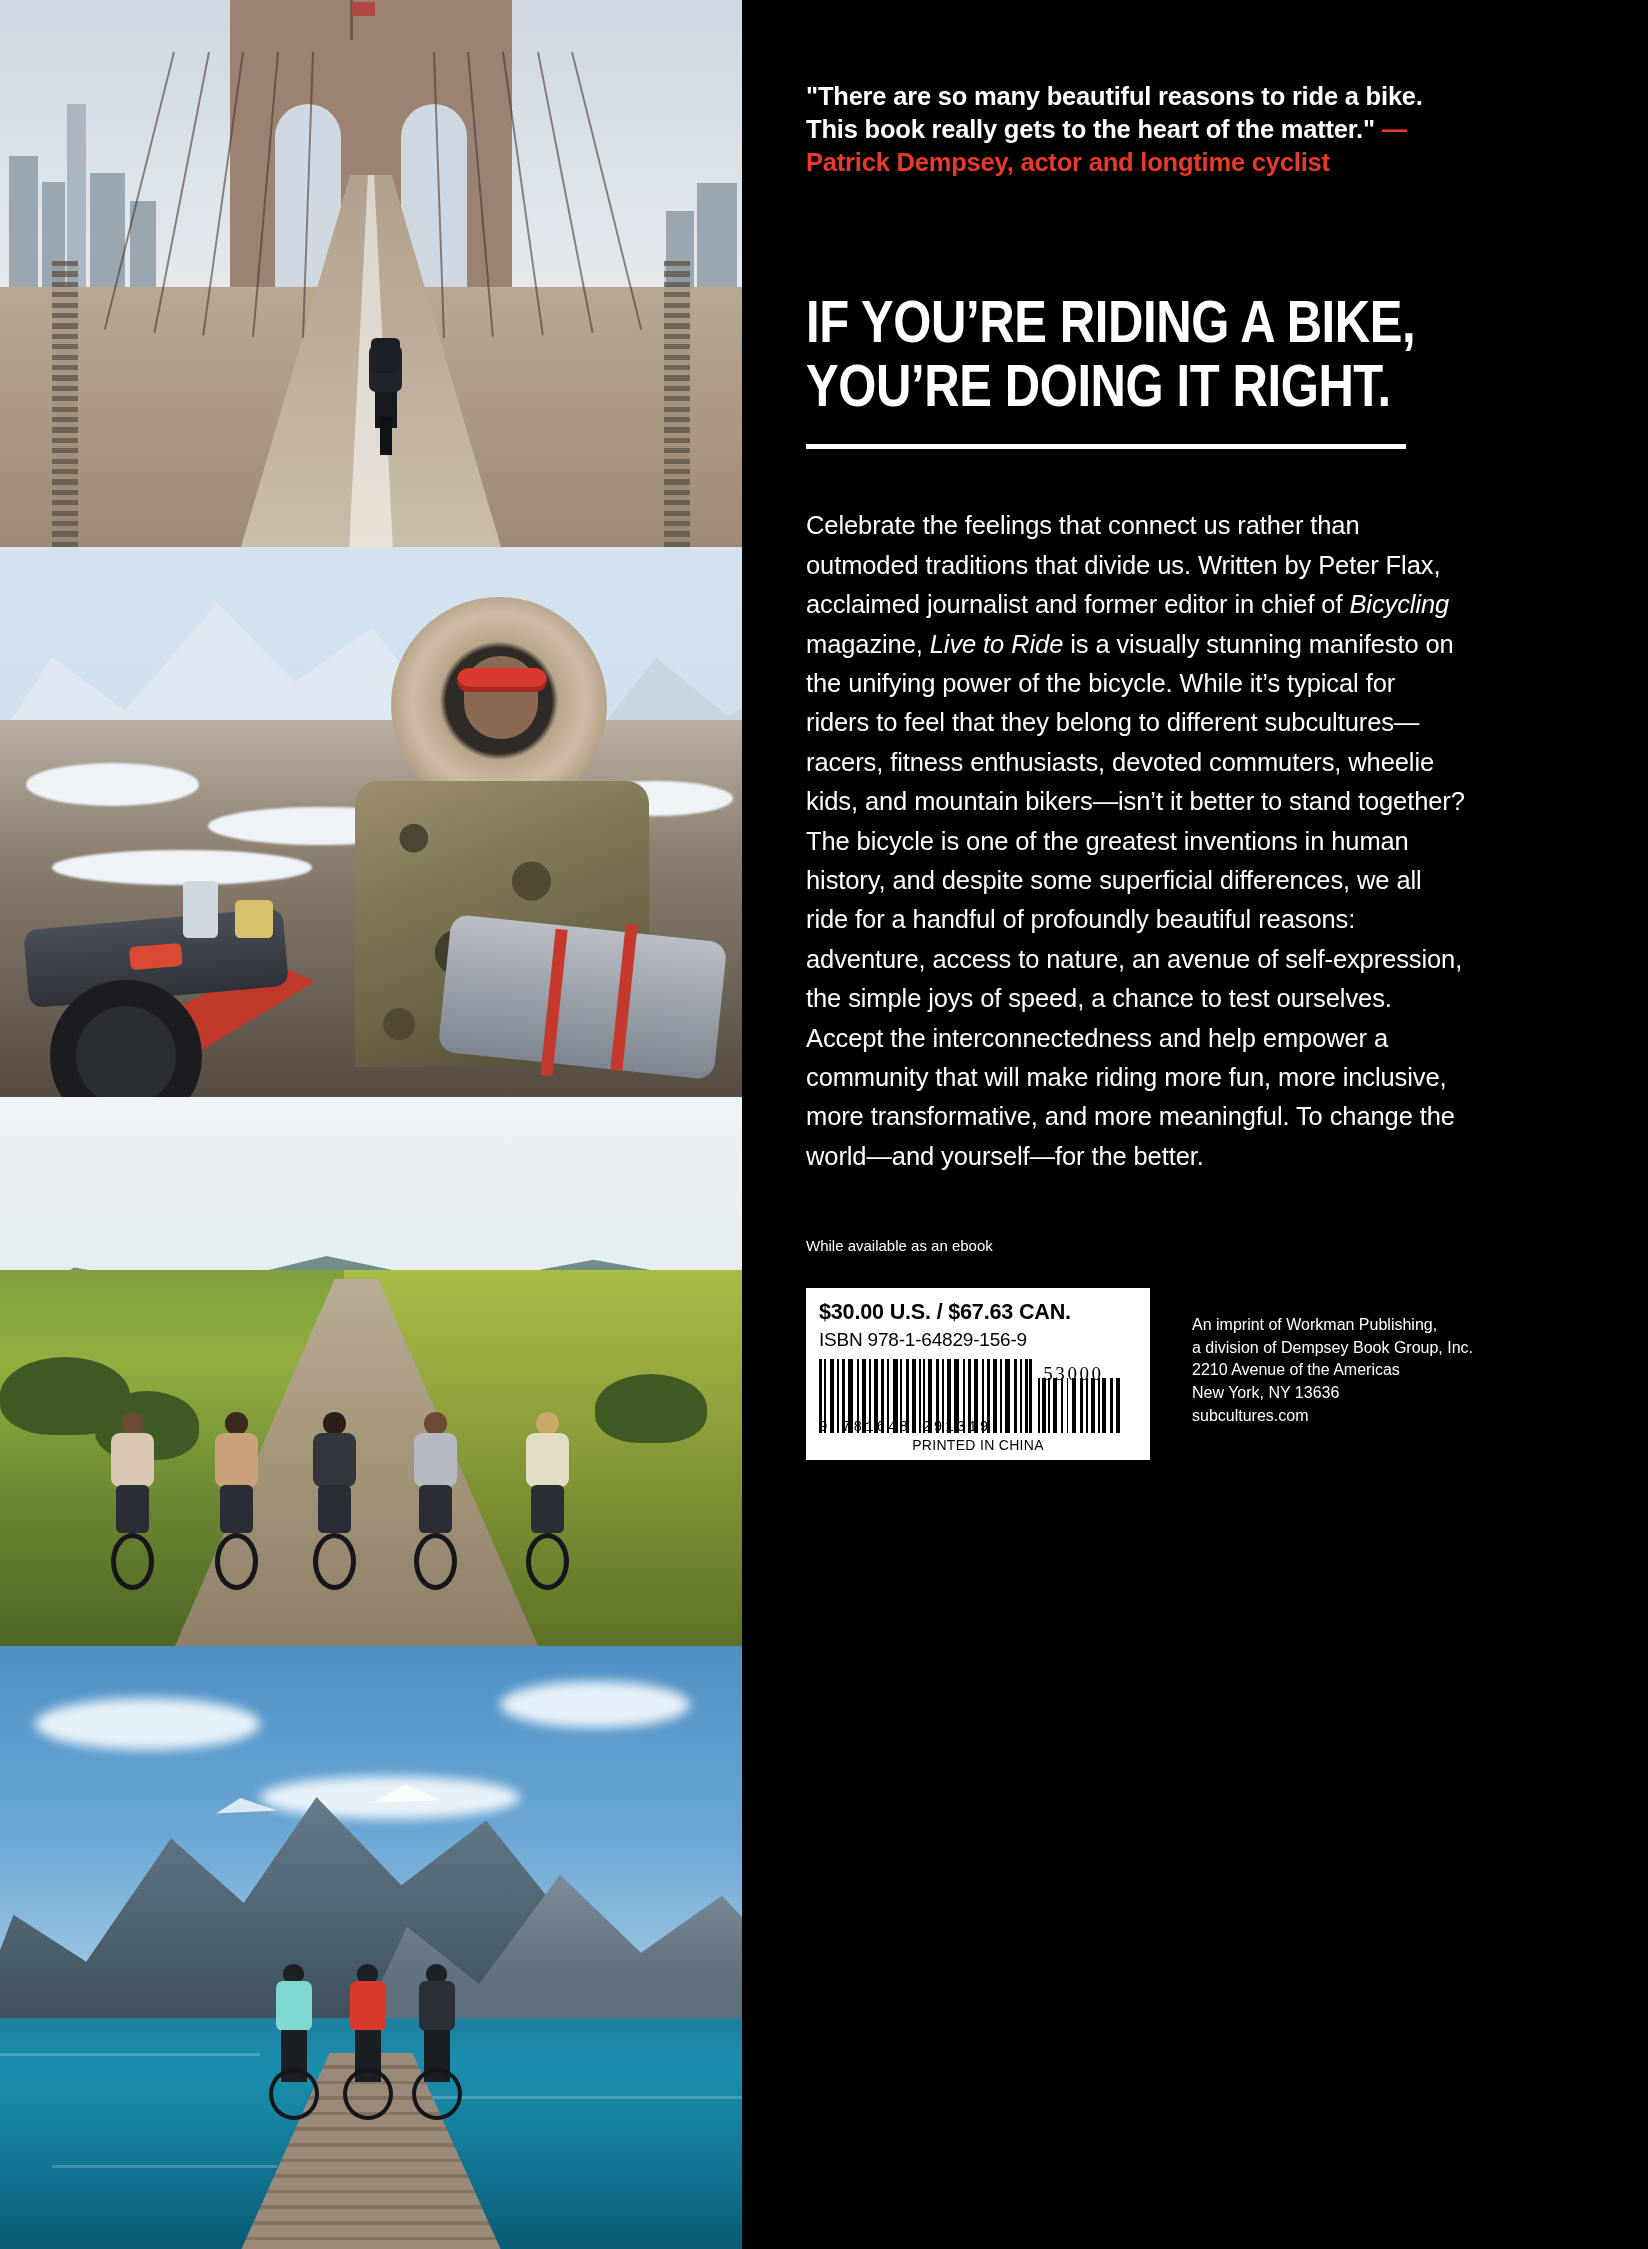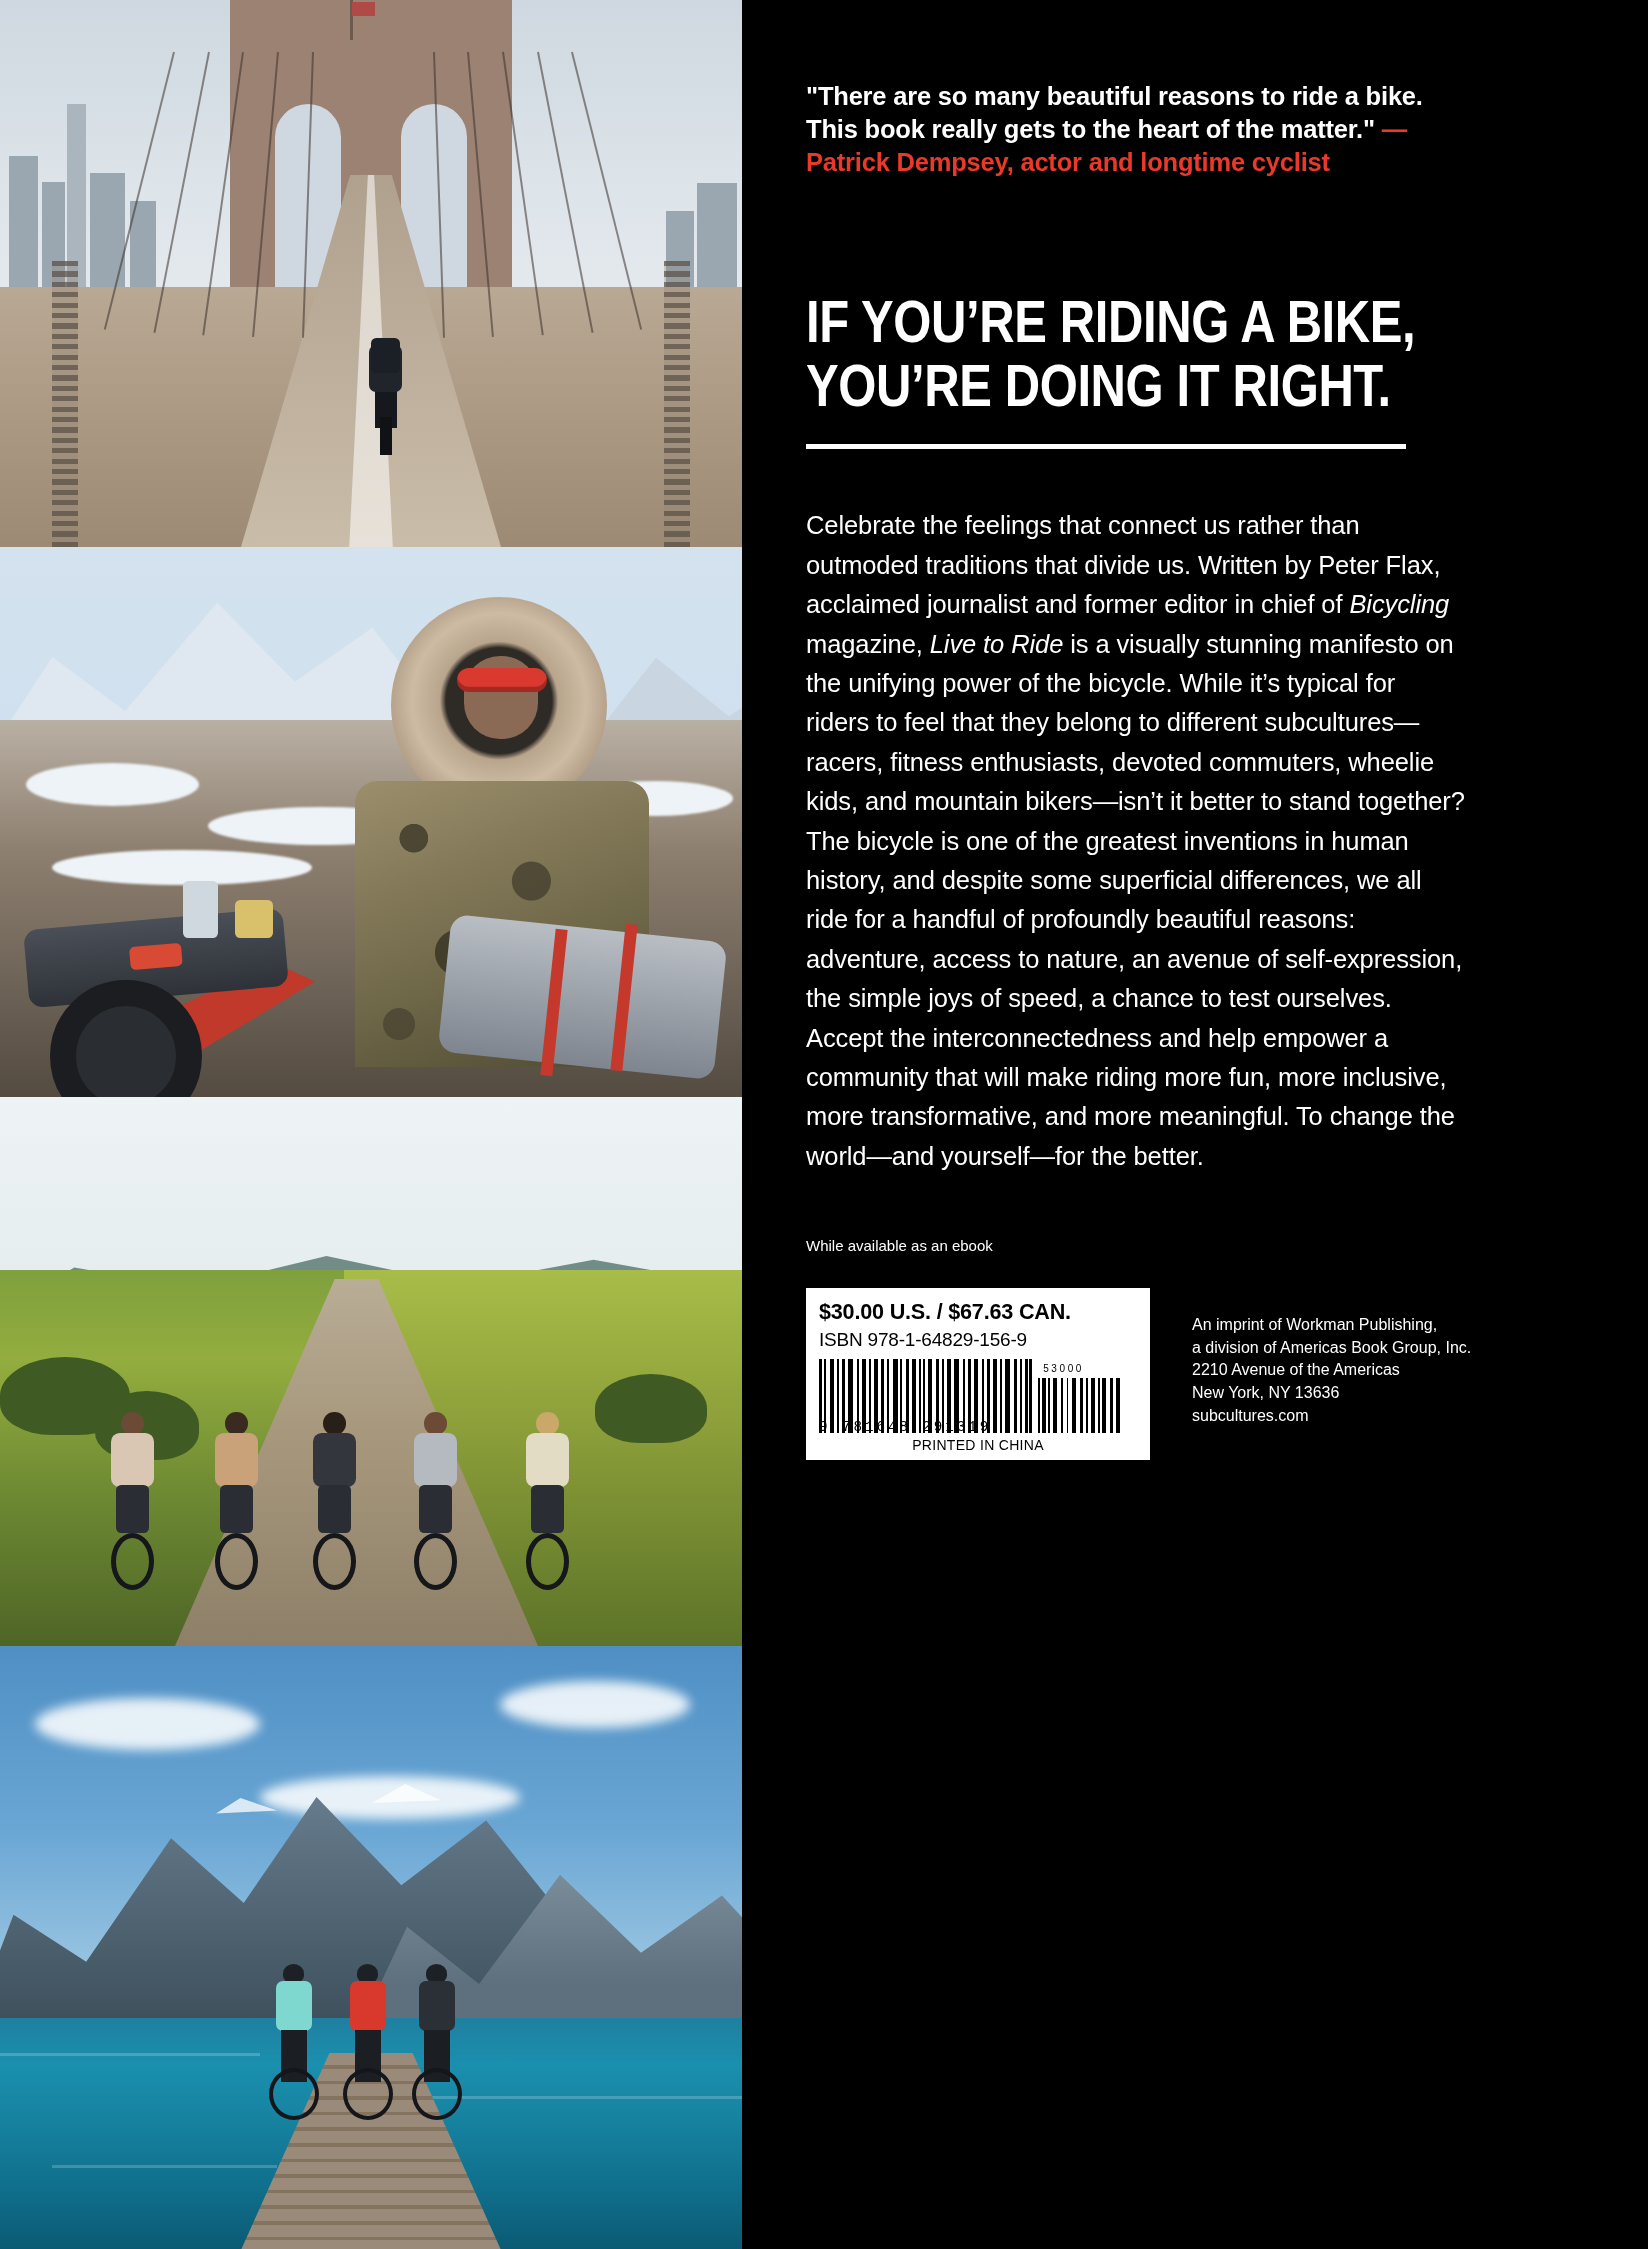--- a/index.html
+++ b/index.html
@@ -287,21 +287,21 @@
   .bars-wrap {
     margin-top: 7.8px;
     display: flex;
     align-items: flex-end;
     gap: 6px;
   }
   .bc-main { position: relative; height: 74px; flex: 0 0 213px; }
   .bc-side { position: relative; height: 55px; flex: 0 0 83px; }
   .bc-side .addon-digits {
     position: absolute; top: -14.7px; left: 5.2px;
-    font-size: 10px; letter-spacing: 2.6px; font-family: Liberation Sans, sans-serif;
+    font-size: 19px; letter-spacing: 2.6px; font-family: Liberation Serif, serif;
   }
   .bc-lines { position: absolute; left: 0; top: 0; bottom: 0; right: 0; }
   .bc-lines i { position: absolute; top: 0; bottom: 0; background: #000; }
   .bc-digits {
     margin-top: 0.9px; font-size: 14.3px; letter-spacing: 2.9px;
     font-family: "Liberation Mono", monospace;
   }
   .printed {
     text-align: center; font-size: 14px; margin-top: 3.5px; letter-spacing: 0.3px;
   }
@@ -570,21 +570,21 @@
                 <i style="left:78px;width:3.5px"></i>
             </div>
           </div>
         </div>
         <div class="printed">PRINTED IN CHINA</div>
       </div>
 
       <div class="pub">
         <div class="pub-text">
           <div>An imprint of Workman Publishing,</div>
-          <div>a division of Americas Book Group, Inc.</div>
+          <div>a division of Dempsey Book Group, Inc.</div>
           <div>2210 Avenue of the Americas</div>
           <div>New York, NY 13636</div>
           <div>subcultures.com</div>
         </div>
       </div>
 
     </div>
   </div>
 </div>
 

